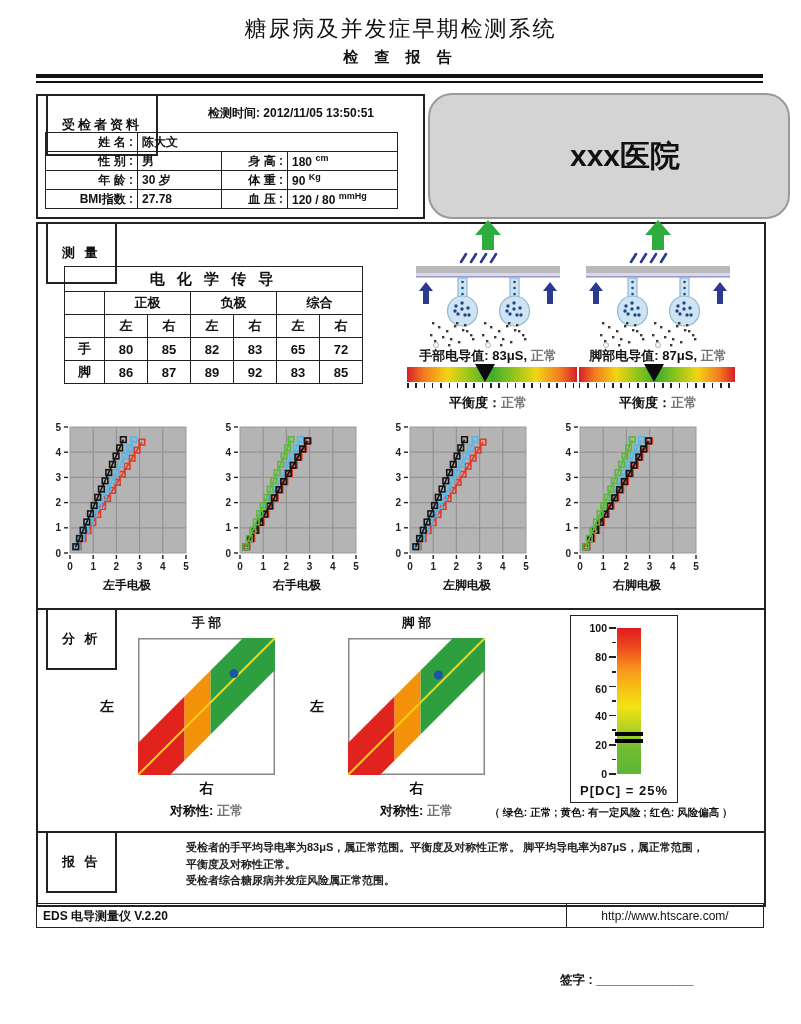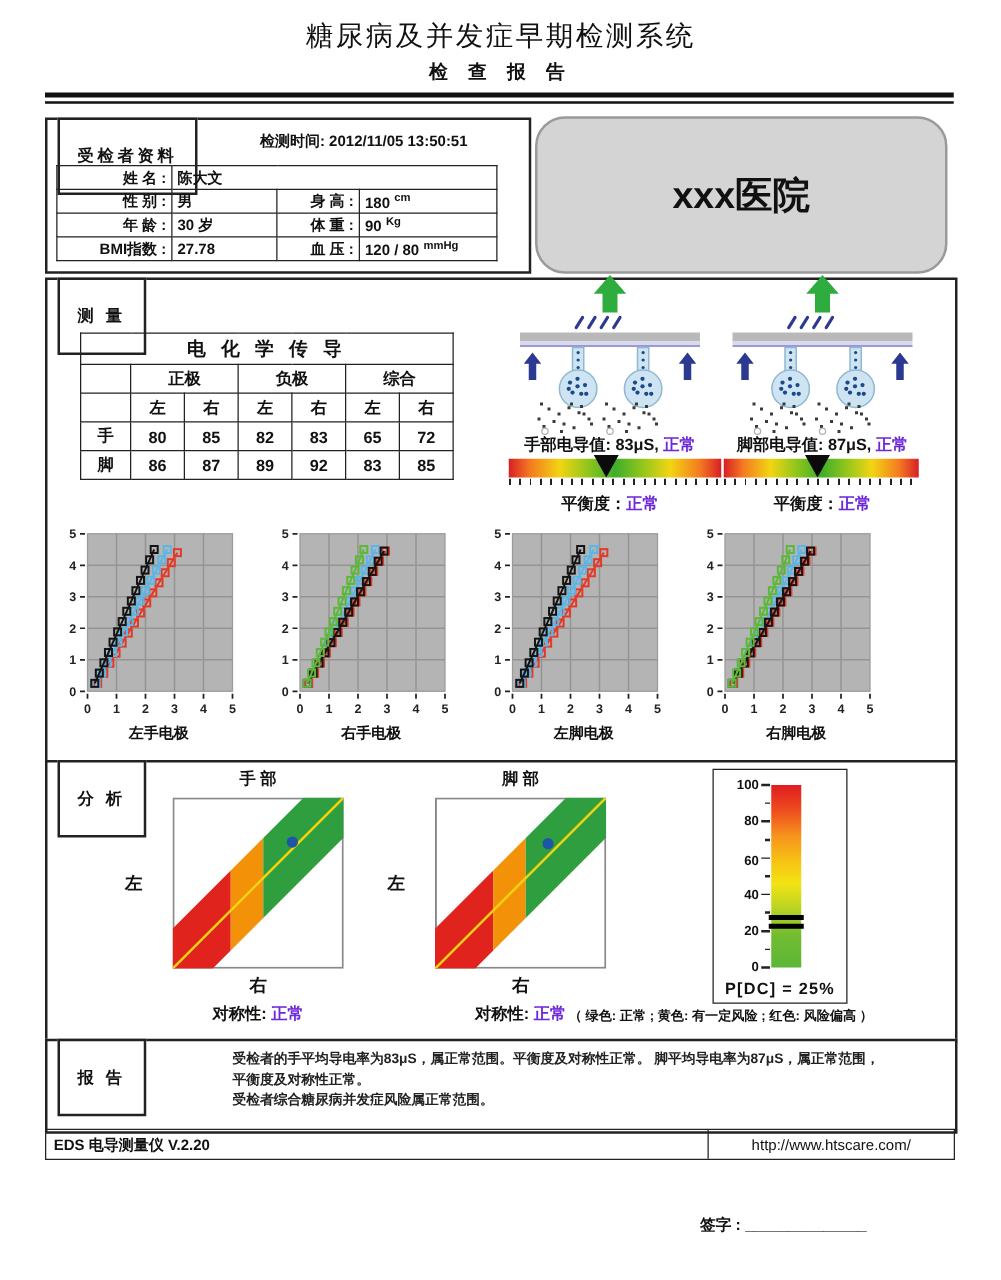--- a/index.html
+++ b/index.html
@@ -1,38 +1,38 @@
 <!DOCTYPE html>
 <html><head>
 <meta charset="utf-8">
 <style>
   html,body{margin:0;padding:0;background:#e8e8e8;}
   .page{position:relative;width:801px;height:1024px;background:#fff;margin:0 auto;
         font-family:"Liberation Sans","DejaVu Sans",sans-serif;color:#111;overflow:hidden;}
   .abs{position:absolute;}
   .b{font-weight:bold;}
   .ctr{text-align:center;}
-  .green{color:#6d28d9;}
+  .green{color:#737373;}
 
   .main-title{left:0;top:14px;width:801px;text-align:center;font-size:22px;font-weight:normal;letter-spacing:2px;}
   .sub-title{left:0;top:48px;width:801px;text-align:center;font-size:15px;font-weight:bold;letter-spacing:6px;}
   .rule{left:36px;top:74px;width:727px;height:3px;border-top:4px solid #111;border-bottom:2px solid #111;}
 
   .section{position:absolute;border:2px solid #222;background:#fff;}
   .seclabel{position:absolute;top:-2px;left:8px;background:#fff;border:2px solid #222;
             padding:20px 14px;font-weight:bold;font-size:13px;letter-spacing:3px;white-space:nowrap;}
 
   
   .ptable{border-collapse:collapse;table-layout:fixed;width:352px;font-size:12px;font-weight:bold;}
   .ptable td{border:1.5px solid #222;height:18px;padding:0 4px;white-space:nowrap;}
   .ptable td.lab{text-align:right;}
   .unit{font-size:9px;vertical-align:super;font-weight:bold;}
   .hospital{left:428px;top:93px;width:326px;height:122px;background:#d4d4d4;border:2px solid #9a9a9a;
             border-radius:24px;display:flex;align-items:center;justify-content:center;
-            font-size:30px;font-weight:bold;}
+            font-size:30px;font-weight:bold;padding-left:32px;}
 
   
   .ectable{border-collapse:collapse;table-layout:fixed;font-size:13px;font-weight:bold;text-align:center;}
   .ectable td{border:1.5px solid #222;height:22px;padding:0;}
   .ectable .tt{height:24px;font-size:15px;letter-spacing:4px;}
 
   .valline{font-size:13px;font-weight:bold;text-align:center;white-space:nowrap;}
   .balbar{position:absolute;height:15px;
      background:linear-gradient(to right,#d71f26 0%,#f47a20 10%,#f2d513 24%,#8cc41c 38%,#3fae2a 50%,#8cc41c 62%,#f2d513 76%,#f47a20 90%,#d71f26 100%);}
   .balbar .tri{position:absolute;top:-3px;width:0;height:0;transform:translateX(-50%);
@@ -45,21 +45,21 @@
 
   
   .axlab{font-size:14px;font-weight:bold;}
   .riskbox{left:570px;top:615px;width:106px;height:186px;border:1.5px solid #222;}
   .riskbar{position:absolute;left:46px;top:12px;width:24px;height:146px;
      background:linear-gradient(to top,#5cb637 0%,#72bd31 18%,#b8d322 32%,#f2e313 46%,#f7c313 58%,#f7941d 72%,#ee4d1e 86%,#e01b22 100%);}
   .risk-tick{position:absolute;height:1.5px;background:#222;}
   .risk-lab{position:absolute;width:36px;text-align:right;font-size:10.5px;font-weight:bold;}
   .risk-marker{position:absolute;left:44px;width:28px;height:4.5px;background:#000;}
   .pdc{position:absolute;left:0;bottom:4px;width:106px;text-align:center;font-size:13px;font-weight:bold;letter-spacing:1px;margin-top:40px;}
-  .legend{left:455px;top:806px;width:312px;text-align:left;font-size:10.5px;font-weight:bold;white-space:nowrap;}
+  .legend{left:455px;top:806px;width:312px;text-align:center;font-size:10.5px;font-weight:bold;white-space:nowrap;}
 
   
   .rpt{font-size:11px;line-height:16.5px;font-weight:bold;color:#222;}
   .footerbar{left:36px;top:903px;width:726px;height:23px;border:1.5px solid #222;}
   .furl{position:absolute;right:0;top:0;height:100%;width:196px;border-left:1.5px solid #222;
         display:flex;align-items:center;justify-content:center;font-size:12px;}
   .sig{left:560px;top:972px;font-size:12.5px;font-weight:bold;}
   svg text{font-family:"Liberation Sans","DejaVu Sans",sans-serif;}
 </style>
 </head>

